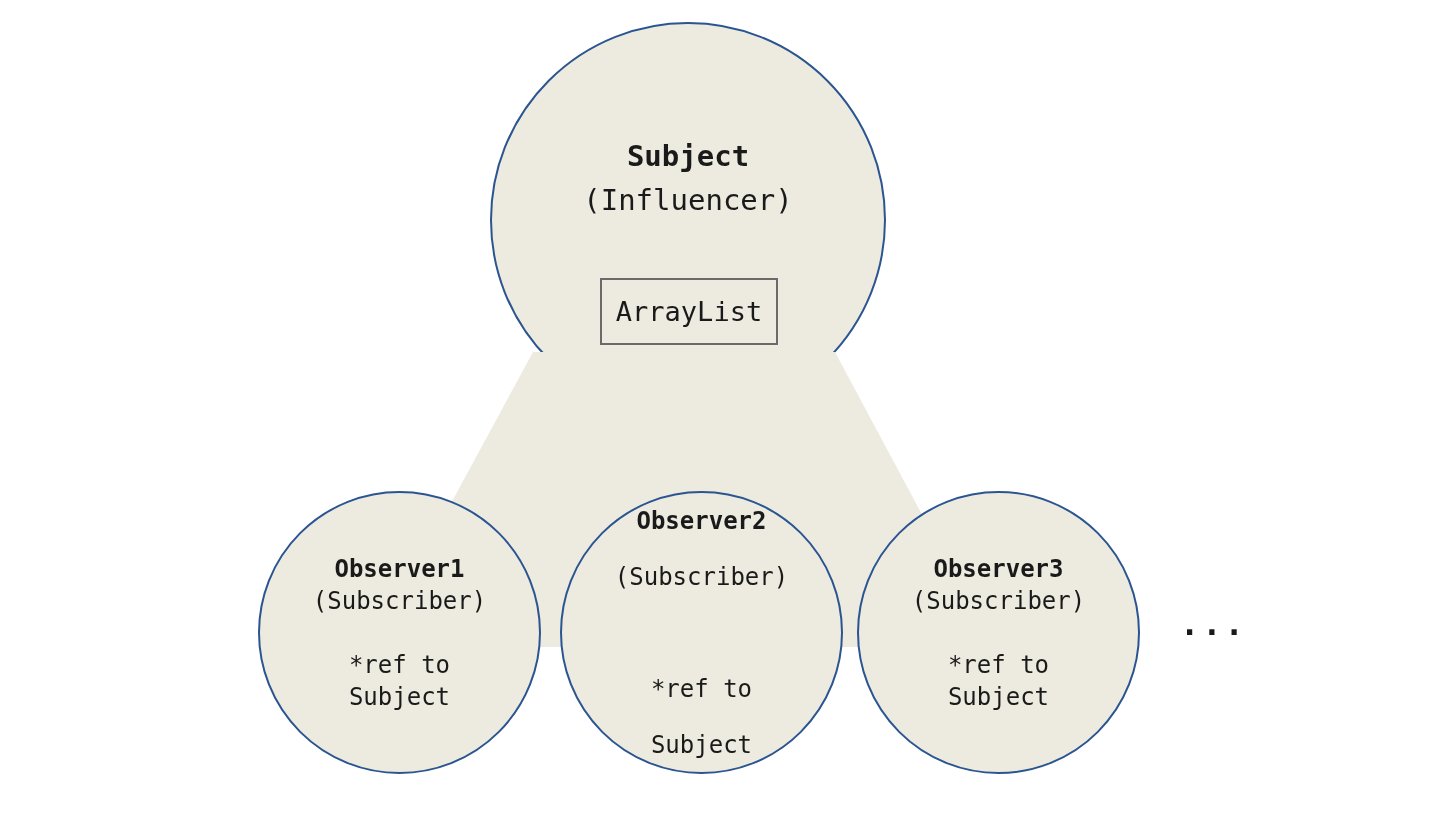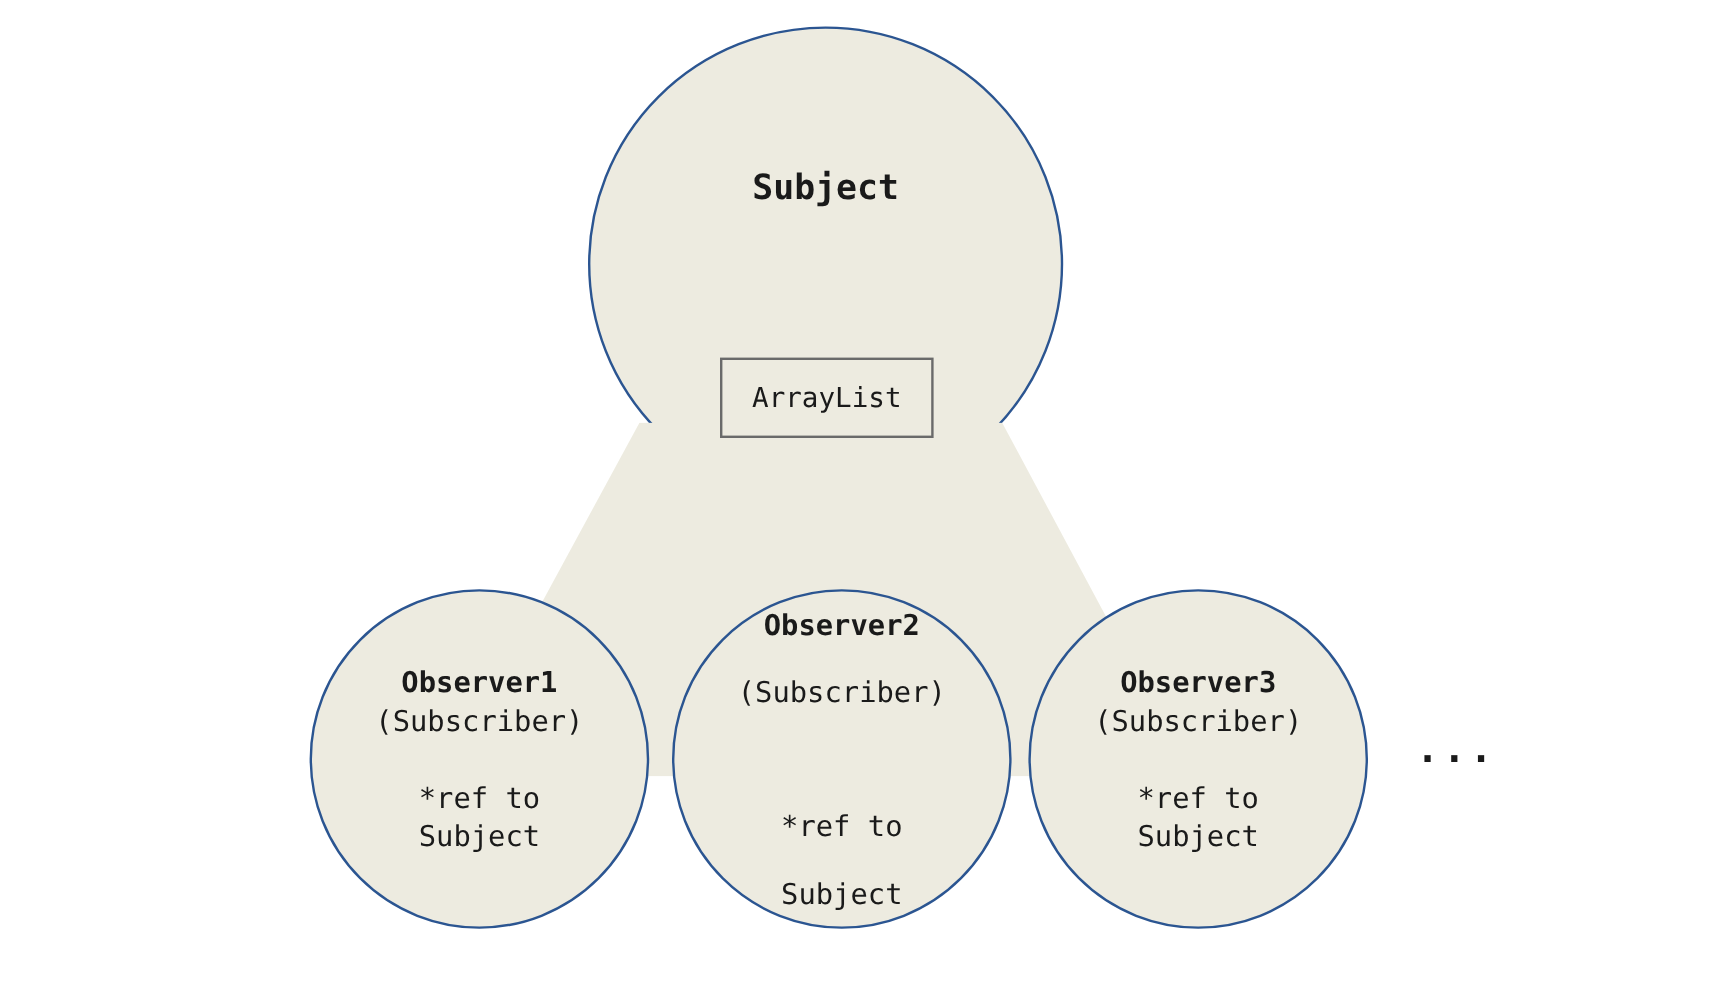--- a/index.html
+++ b/index.html
@@ -56,23 +56,22 @@
     position: absolute;
     left: 600px;
     top: 278px;
     width: 178px;
     height: 67px;
     box-sizing: border-box;
     border: 2px solid var(--boxline, #6a6a6a);
     display: flex;
     align-items: center;
     justify-content: center;
-    font-size: 23px;
+    font-size: 27px;
     z-index: 4;
-    margin-top: 20px;
   }
   .observer-circle {
     top: 491px;
     width: 283px;
     height: 283px;
     z-index: 3;
     display: flex;
     flex-direction: column;
     align-items: center;
     justify-content: center;
@@ -102,20 +101,21 @@
 <body>
 
 <div id="stage">
 
   <div class="circle subject-circle"></div>
 
   <div class="trapezoid"></div>
 
   <div class="subject-text">
     <div class="name">Subject</div>
+    <div class="role">(Influencer)</div>
   </div>
 
   <div class="arraylist-box">
     <span>ArrayList</span>
   </div>
 
   <div id="observer1" class="circle observer-circle">
     <div class="name">Observer1</div>
     <div class="role">(Subscriber)</div>
     <div class="spacer"></div>

